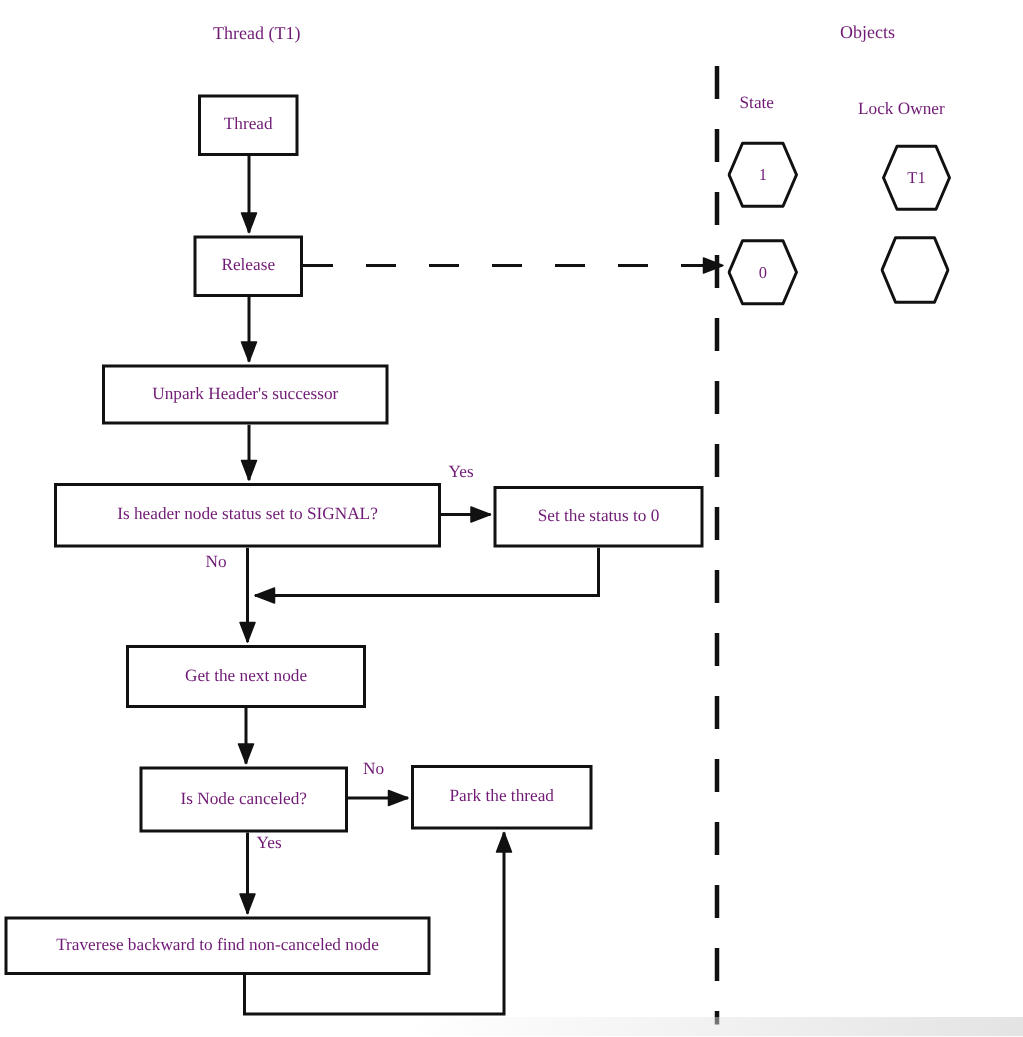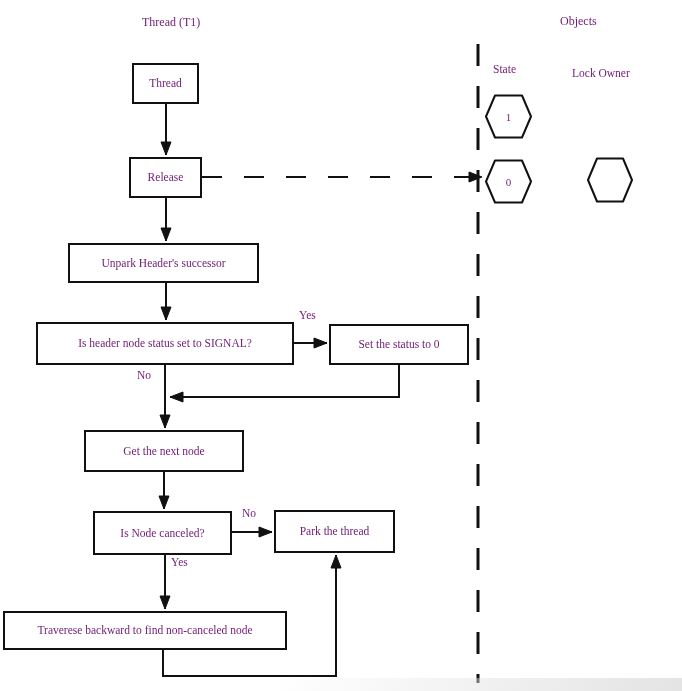--- a/index.html
+++ b/index.html
@@ -76,20 +76,26 @@
   <div class="lbl" style="left:242px; top:508px;">No</div>
   <div class="lbl" style="left:171px; top:557px;">Yes</div>
 
   <div class="hex" style="left:485px; top:94px; width:47px; height:45px;">
     <svg width="47" height="45" viewBox="0 0 47 45">
       <polygon points="1,22.5 10,1.5 37,1.5 46,22.5 37,43.5 10,43.5" fill="#fff" stroke="#111" stroke-width="2" stroke-linejoin="round"></polygon>
     </svg>
     <span class="hex-val">1</span>
   </div>
 
+  <div class="hex" style="left:588px; top:96px; width:46px; height:45px;">
+    <svg width="46" height="45" viewBox="0 0 46 45">
+      <polygon points="1,22.5 10,1.5 36,1.5 45,22.5 36,43.5 10,43.5" fill="#fff" stroke="#111" stroke-width="2" stroke-linejoin="round"></polygon>
+    </svg>
+    <span class="hex-val">T1</span>
+  </div>
 
   <div class="hex" style="left:485px; top:159px; width:47px; height:45px;">
     <svg width="47" height="45" viewBox="0 0 47 45">
       <polygon points="1,22.5 10,1.5 37,1.5 46,22.5 37,43.5 10,43.5" fill="#fff" stroke="#111" stroke-width="2" stroke-linejoin="round"></polygon>
     </svg>
     <span class="hex-val">0</span>
   </div>
 
   <div class="hex" style="left:587px; top:157px; width:46px; height:46px;">
     <svg width="46" height="46" viewBox="0 0 46 46">

